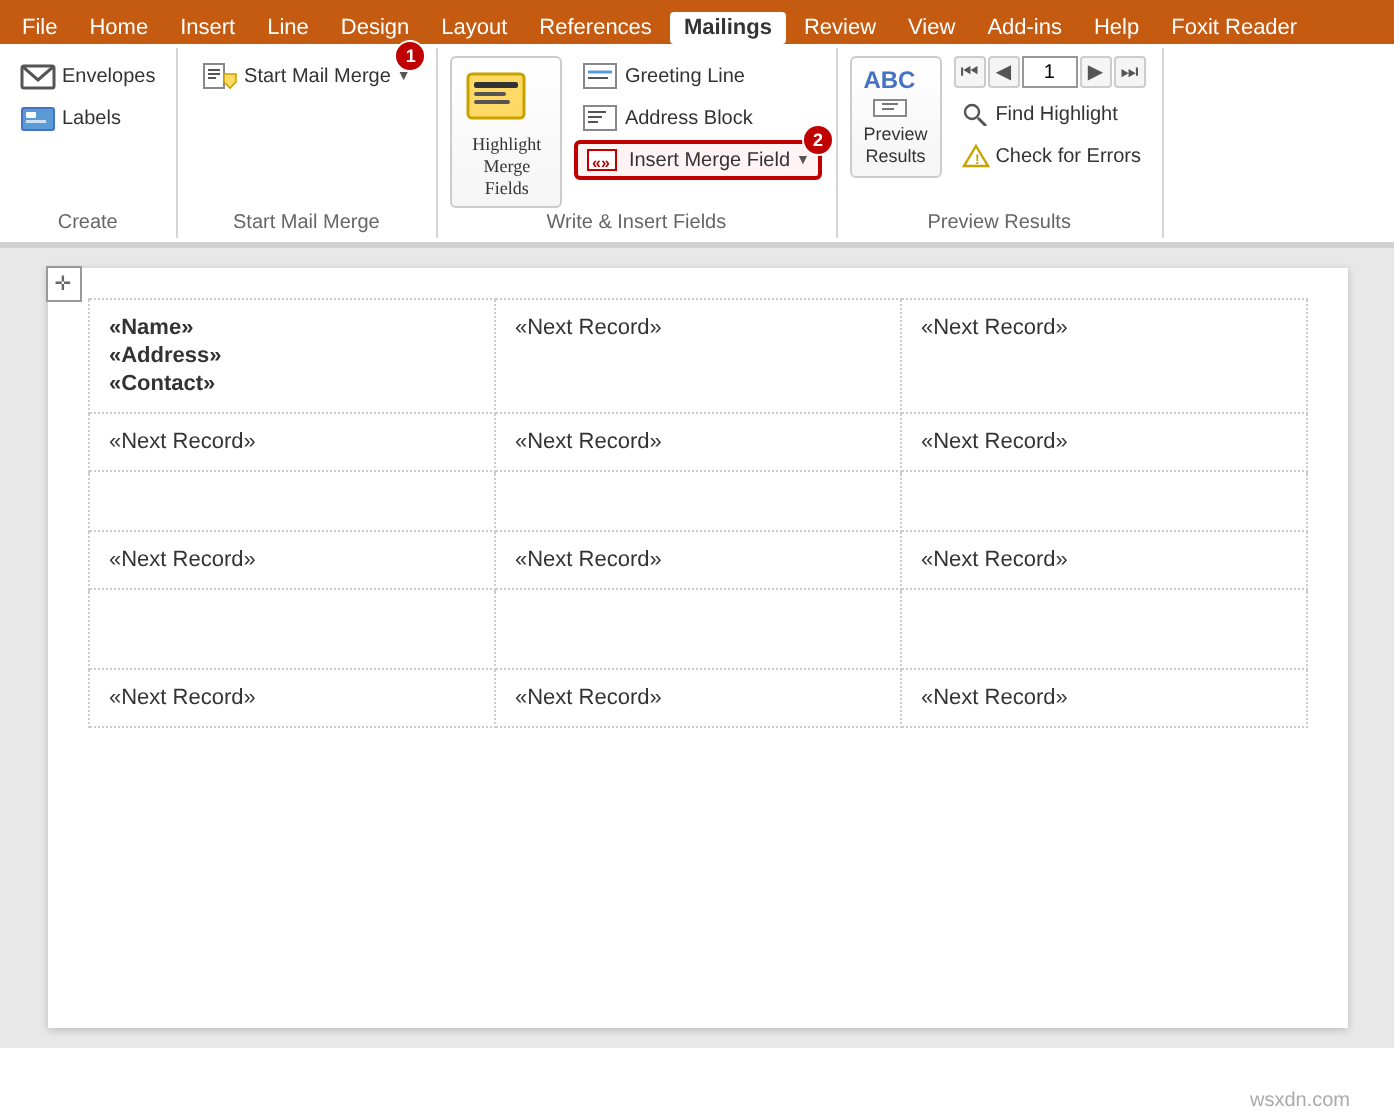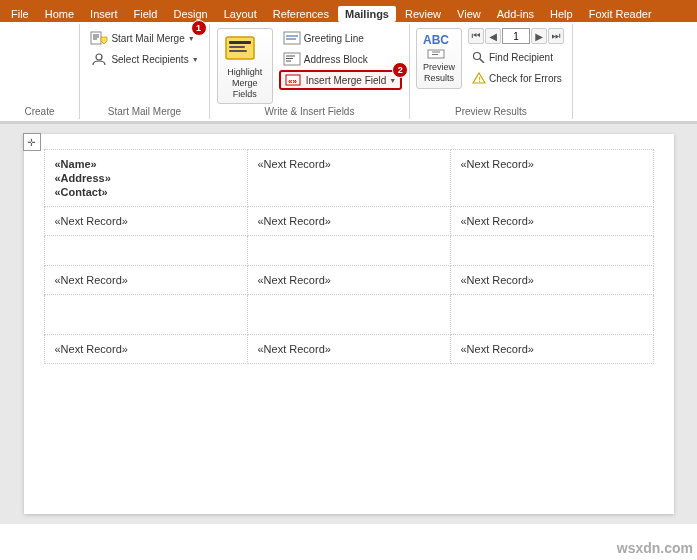--- a/index.html
+++ b/index.html
@@ -172,103 +172,113 @@
       display: flex;
       flex-direction: column;
       gap: 2px;
       font-weight: bold;
     }
 
     
     .watermark {
       position: fixed;
       bottom: 4px;
-      right: 4px;
-      font-size: 14px;
+      right: 22px;
+      font-size: 10px;
       color: #aaa;
-      font-weight: bold;
     }
 
     
     .group-create { min-width: 80px; }
     .group-start-mail-merge { min-width: 130px; }
     .group-write-insert { min-width: 200px; }
     .group-preview { min-width: 130px; }
 
     .chevron-down {
       font-size: 7px;
       color: #555;
     }
   </style>
 </head>
 <body>
 
 <div class="menu-bar">
   <span class="menu-item">File</span>
   <span class="menu-item">Home</span>
   <span class="menu-item">Insert</span>
-  <span class="menu-item">Field</span>
+  <span class="menu-item">Line</span>
   <span class="menu-item">Design</span>
   <span class="menu-item">Layout</span>
   <span class="menu-item">References</span>
   <span class="menu-item active">Mailings</span>
   <span class="menu-item">Review</span>
   <span class="menu-item">View</span>
   <span class="menu-item">Add-ins</span>
   <span class="menu-item">Help</span>
   <span class="menu-item">Foxit Reader</span>
 </div>
 
 <div class="ribbon">
   <div class="ribbon-content">
 
     <div class="ribbon-group group-create">
+      <div class="ribbon-group-content">
+        <div class="ribbon-col">
+          <div class="ribbon-btn-small">
+            <svg width="18" height="14">
+              <rect x="1" y="2" width="16" height="11" rx="1" fill="none" stroke="#555" stroke-width="1.5"></rect>
+              <polyline points="1,2 9,9 17,2" fill="none" stroke="#555" stroke-width="1.5"></polyline>
+            </svg>
+            <span>Envelopes</span>
+          </div>
+          <div class="ribbon-btn-small">
+            <svg width="18" height="14">
+              <rect x="1" y="2" width="16" height="11" rx="1" fill="#5b9bd5" stroke="#4472c4" stroke-width="1"></rect>
+              <rect x="3" y="4" width="5" height="3" rx="0.5" fill="#fff"></rect>
+              <rect x="3" y="8" width="10" height="1.5" fill="#fff" opacity="0.7"></rect>
+            </svg>
+            <span>Labels</span>
+          </div>
+        </div>
+      </div>
       <div class="ribbon-group-label">Create</div>
     </div>
 
     <div class="ribbon-group group-start-mail-merge">
       <div class="ribbon-group-content">
         <div class="ribbon-col">
           <div class="ribbon-btn-small" style="position:relative">
             <svg width="18" height="14">
               <rect x="1" y="1" width="10" height="12" fill="#fff" stroke="#888" stroke-width="1"></rect>
               <line x1="3" y1="4" x2="9" y2="4" stroke="#555" stroke-width="1"></line>
               <line x1="3" y1="6" x2="9" y2="6" stroke="#555" stroke-width="1"></line>
               <line x1="3" y1="8" x2="7" y2="8" stroke="#555" stroke-width="1"></line>
               <polygon points="11,6 17,6 17,10 14,13 11,10" fill="#ffd966" stroke="#c7a300" stroke-width="0.8"></polygon>
             </svg>
             <span>Start Mail Merge</span>
             <span class="chevron-down">▼</span>
 
             <div style="position:absolute; top:-8px; right:-4px; width:16px; height:16px; border-radius:50%; background:#c00000; color:#fff; font-size:9px; font-weight:bold; display:flex; align-items:center; justify-content:center; border:1.5px solid #fff;">1</div>
-          </div>
-          <div class="ribbon-btn-small">
-            <svg width="18" height="14">
-              <circle cx="9" cy="5" r="3" fill="none" stroke="#555" stroke-width="1.2"></circle>
-              <path d="M3,13 Q3,9 9,9 Q15,9 15,13" fill="none" stroke="#555" stroke-width="1.2"></path>
-            </svg>
-            <span>Select Recipients</span>
-            <span class="chevron-down">▼</span>
           </div>
         </div>
       </div>
       <div class="ribbon-group-label">Start Mail Merge</div>
     </div>
 
     <div class="ribbon-group group-write-insert">
       <div class="ribbon-group-content">
 
         <div class="ribbon-btn-large" style="border:1px solid #ccc; border-radius:3px; background: linear-gradient(to bottom, #fff 0%, #f5f5f5 100%); margin-right:4px; width:56px;">
           <svg width="32" height="32">
             <rect x="2" y="4" width="28" height="22" rx="2" fill="#ffd966" stroke="#c7a300" stroke-width="1.5"></rect>
             <rect x="5" y="8" width="22" height="3" fill="#333" rx="1"></rect>
             <rect x="5" y="13" width="16" height="2" fill="#555" rx="1"></rect>
             <rect x="5" y="17" width="18" height="2" fill="#555" rx="1"></rect>
           </svg>
-          <span style="font-size:9px; text-align:center; line-height:1.2;">Highlight Merge Fields</span>
+          <span style="font-size:9px; text-align:center; line-height:1.2;font-family:Liberation Serif, serif;">Highlight Merge Fields</span>
         </div>
 
         <div class="ribbon-col">
 
           <div class="ribbon-btn-small">
             <svg width="18" height="14">
               <rect x="1" y="1" width="16" height="12" fill="#fff" stroke="#888" stroke-width="1"></rect>
               <line x1="3" y1="5" x2="15" y2="5" stroke="#5b9bd5" stroke-width="1.5"></line>
               <line x1="3" y1="8" x2="13" y2="8" stroke="#555" stroke-width="1"></line>
             </svg>
@@ -325,21 +335,21 @@
             <input class="field-input" type="text" value="1" style="">
             <div class="nav-arrow">▶</div>
             <div class="nav-arrow">⏭</div>
           </div>
 
           <div class="ribbon-btn-small">
             <svg width="14" height="12">
               <circle cx="5" cy="5" r="3.5" fill="none" stroke="#555" stroke-width="1.2"></circle>
               <line x1="8" y1="8" x2="12" y2="12" stroke="#555" stroke-width="1.5"></line>
             </svg>
-            <span>Find Recipient</span>
+            <span>Find Highlight</span>
           </div>
 
           <div class="ribbon-btn-small">
             <svg width="14" height="12">
               <polygon points="7,1 13,11 1,11" fill="none" stroke="#c7a300" stroke-width="1.2"></polygon>
               <text x="6.5" y="10" font-size="7" fill="#c7a300" font-weight="bold">!</text>
             </svg>
             <span>Check for Errors</span>
           </div>
         </div>

